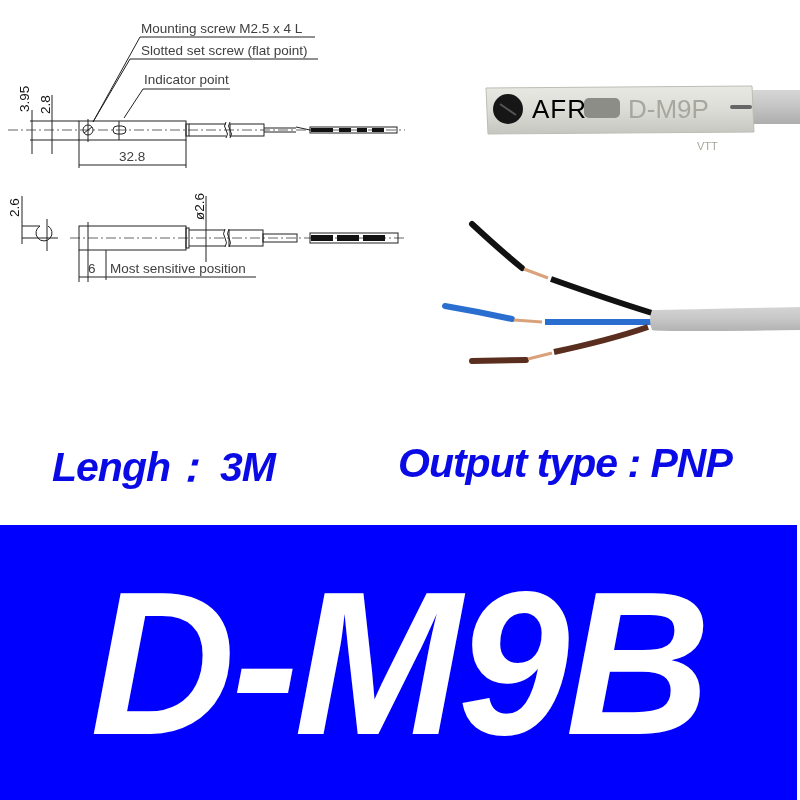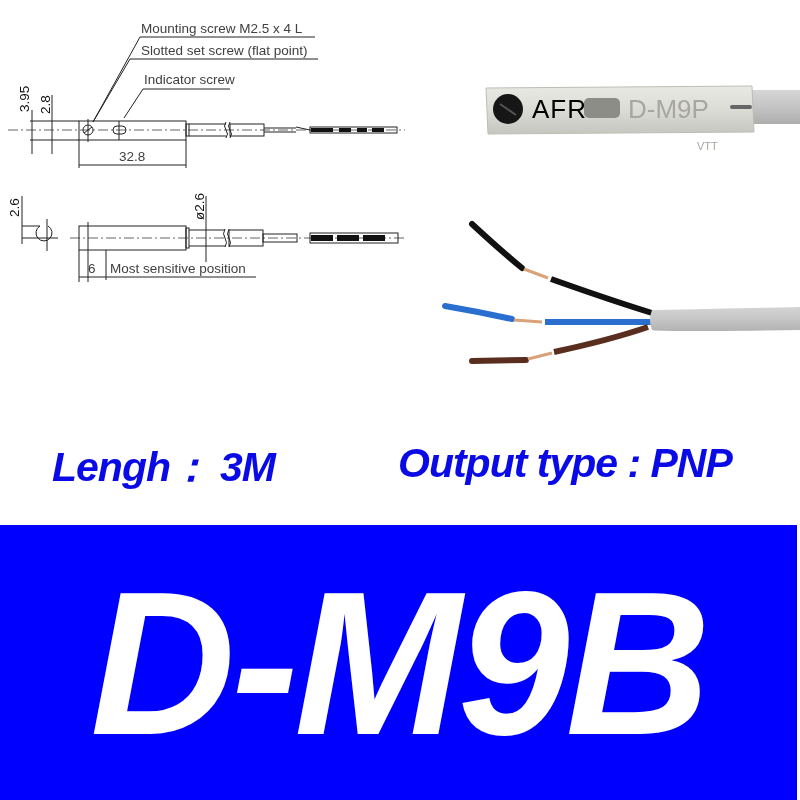--- a/index.html
+++ b/index.html
@@ -88,21 +88,21 @@
       <rect x="357" y="128" width="10" height="4"></rect>
       <rect x="372" y="128" width="12" height="4"></rect>
       <rect x="311" y="235" width="22" height="6"></rect>
       <rect x="337" y="235" width="22" height="6"></rect>
       <rect x="363" y="235" width="22" height="6"></rect>
     </g>
   </svg>
 
   <span class="lbl" style="left:141px;top:22px;">Mounting screw M2.5 x 4 L</span>
   <span class="lbl" style="left:141px;top:44px;">Slotted set screw (flat point)</span>
-  <span class="lbl" style="left:144px;top:73px;">Indicator screw</span>
+  <span class="lbl" style="left:144px;top:73px;">Indicator point</span>
   <span class="vlbl" style="left:18px;top:112px;">3.95</span>
   <span class="vlbl" style="left:39px;top:114px;">2.8</span>
   <span class="lbl" style="left:119px;top:150px;">32.8</span>
   <span class="vlbl" style="left:8px;top:217px;">2.6</span>
   <span class="vlbl" style="left:193px;top:220px;">ø2.6</span>
   <span class="lbl" style="left:88px;top:262px;">6</span>
   <span class="lbl" style="left:110px;top:262px;">Most sensitive position</span>
 </div>
 
 <div class="photo1">

